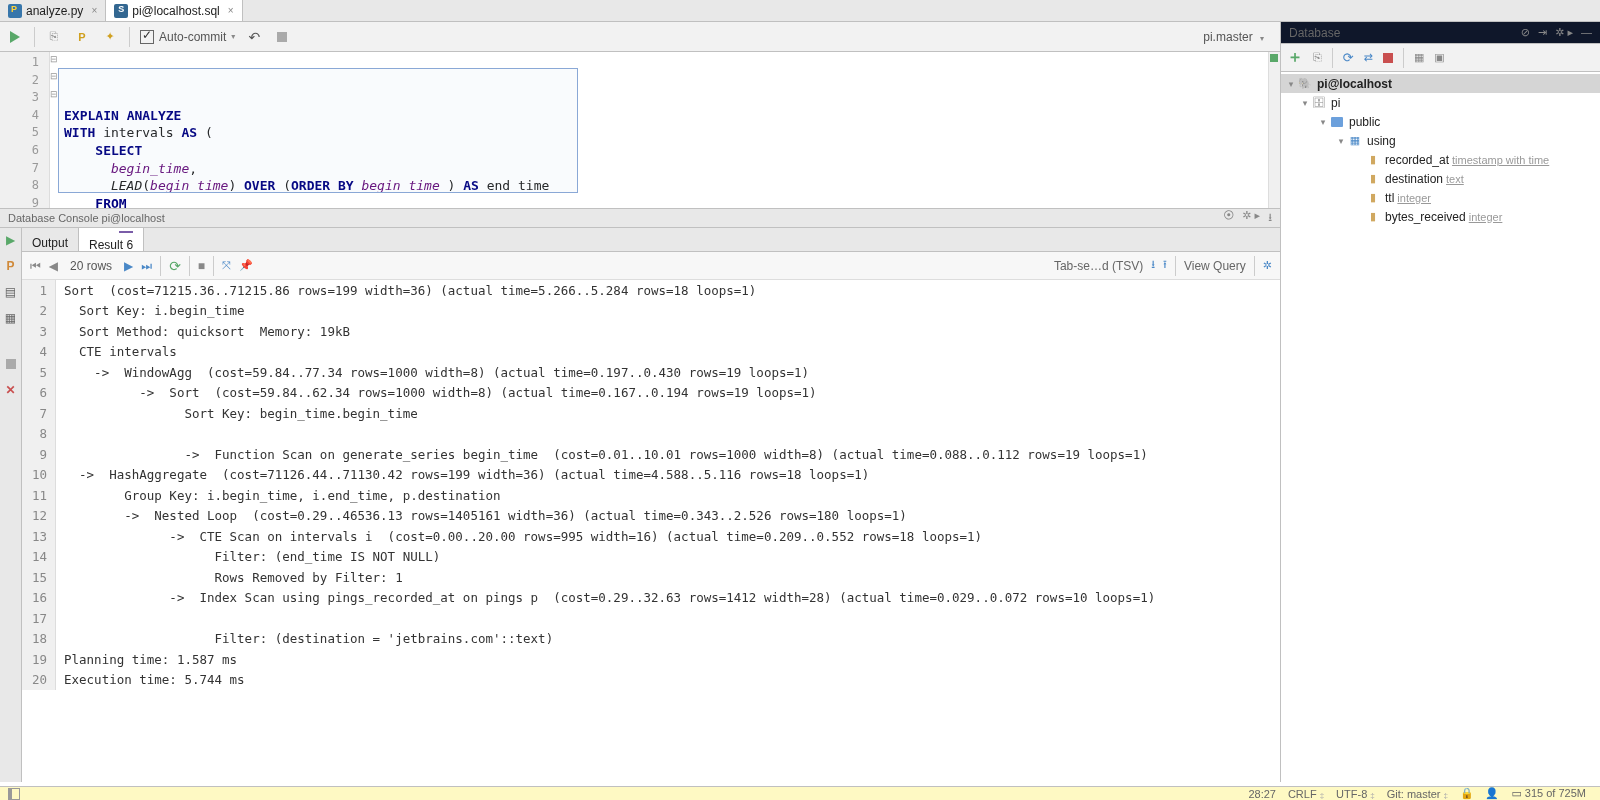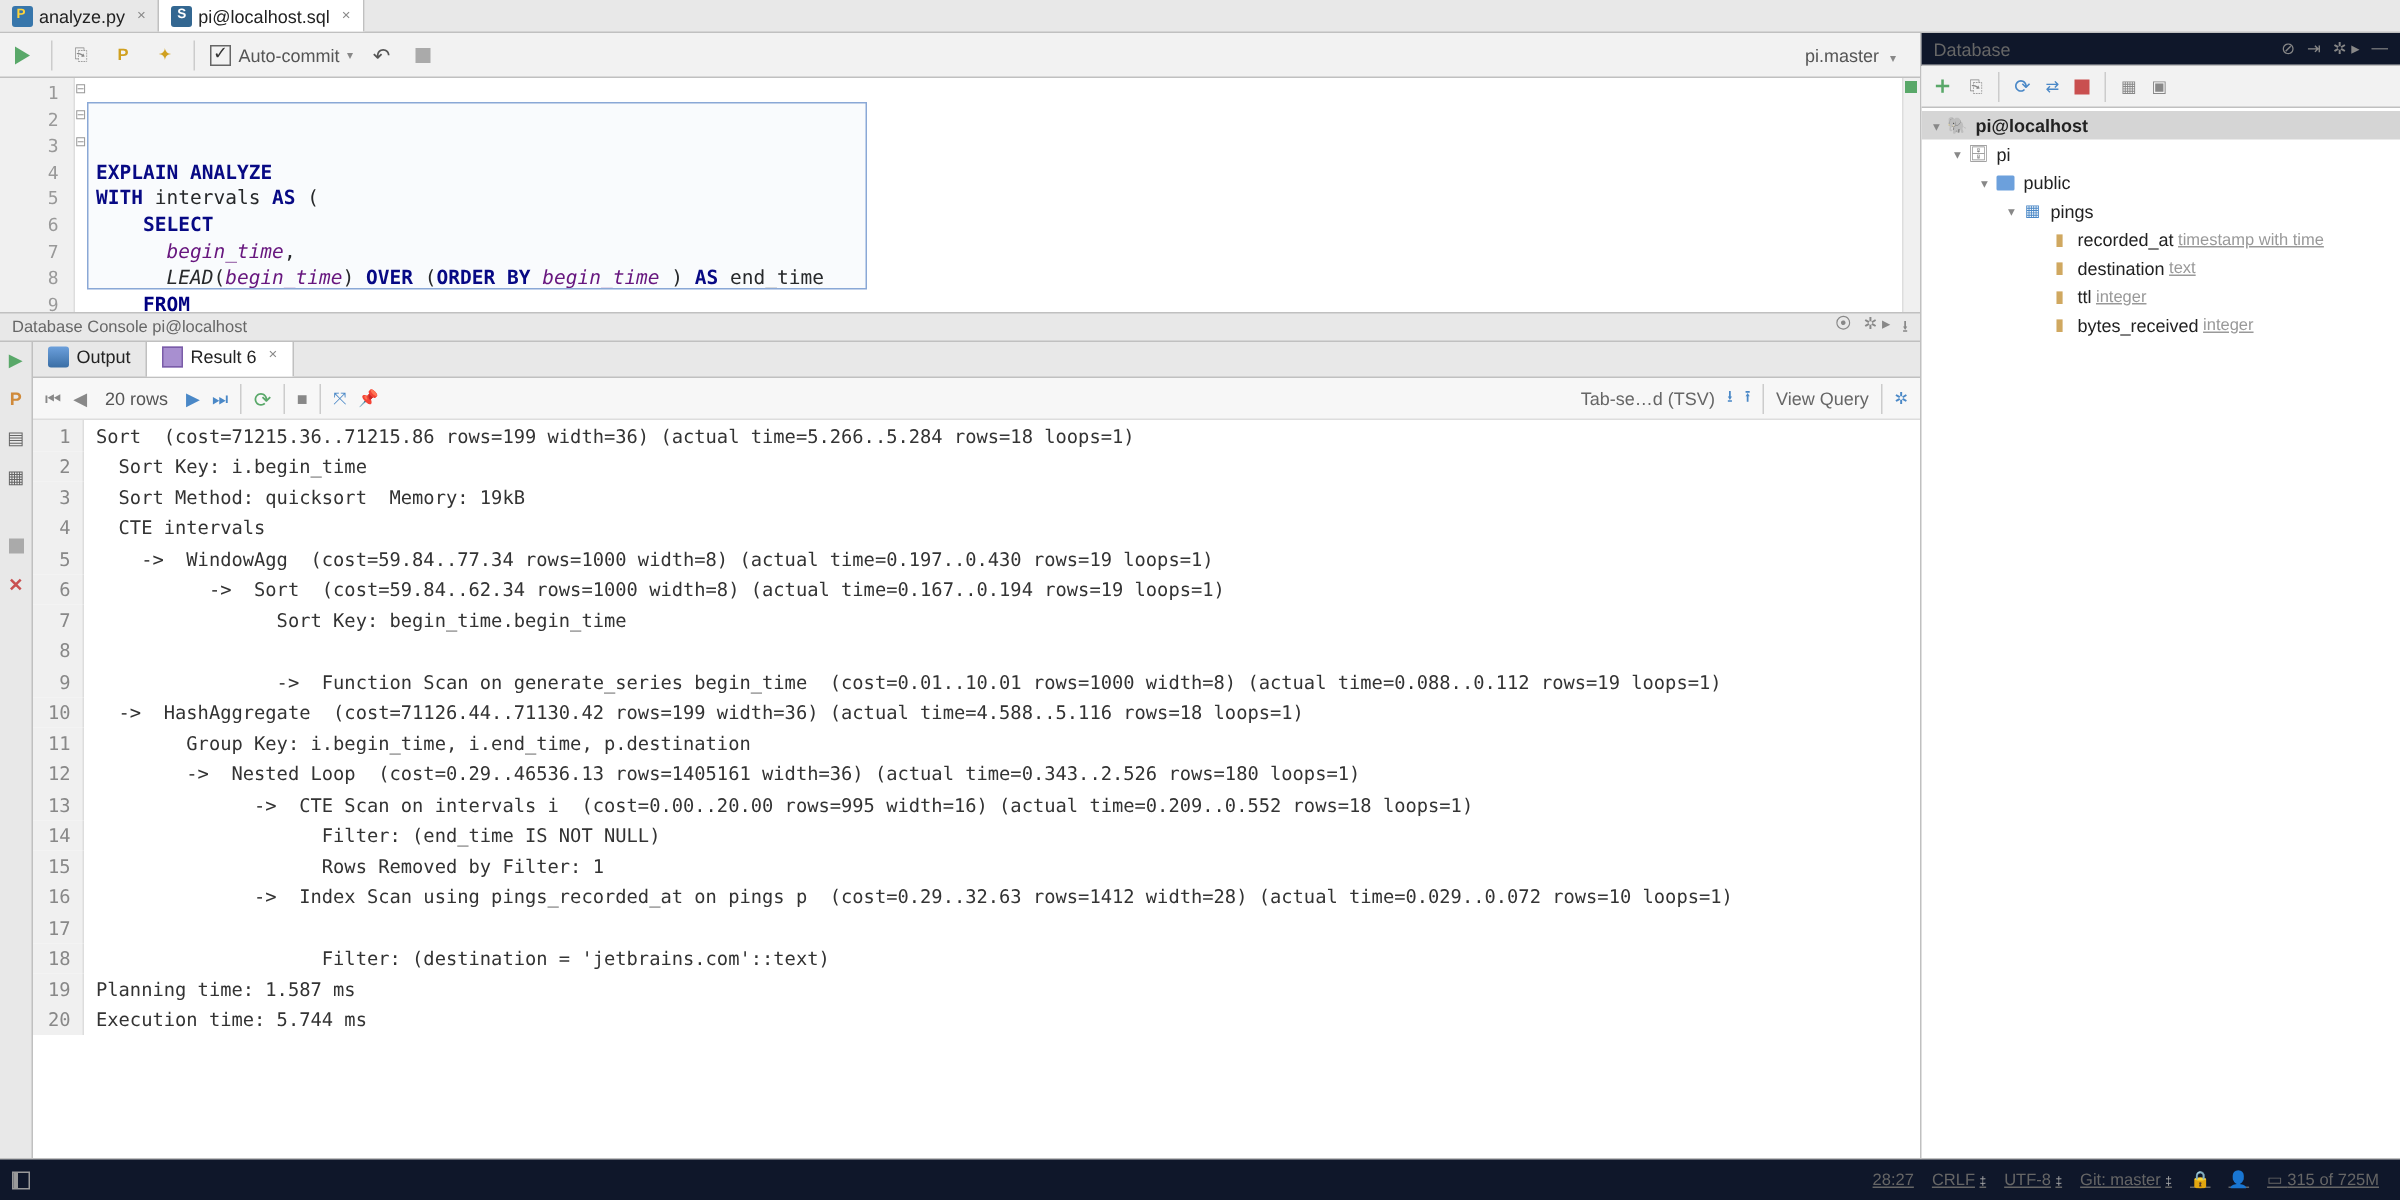--- a/index.html
+++ b/index.html
@@ -47,21 +47,21 @@
   .sidebar-strip { width: 22px; background: #e8e8e8; border-right: 1px solid #c0c0c0; display: flex; flex-direction: column; align-items: center; padding-top: 4px; gap: 10px; }
   .strip-icon { width: 16px; height: 16px; display: flex; align-items: center; justify-content: center; color: #666; cursor: pointer; font-size: 12px; }
   .strip-icon.red { color: #c94f4f; font-weight: bold; }
   .strip-icon.orange { color: #d08a3a; }
   .strip-icon.green { color: #59a869; }
 
   .result-area { flex: 1; display: flex; background: #fff; min-height: 0; }
   .result-body { flex: 1; display: flex; flex-direction: column; min-width: 0; }
   
   .result-tabs { height: 24px; display: flex; border-bottom: 1px solid #c0c0c0; background: #e8e8e8; }
-  .rtab { padding: 3px 10px; display: flex; align-items: flex-start; gap: 5px; border-right: 1px solid #c0c0c0; cursor: pointer; }
+  .rtab { padding: 3px 10px; display: flex; align-items: flex-end; gap: 5px; border-right: 1px solid #c0c0c0; cursor: pointer; flex-direction: column; }
   .rtab.active { background: #fff; }
   .rtab-icon { width: 14px; height: 14px; display: inline-block; }
   .rtab-icon.out { background: linear-gradient(#6ca0dc,#3a6ea5); border-radius: 2px; }
   .rtab-icon.grid { background: #a88fd0; border: 1px solid #7a5ca8; }
   
   .result-toolbar { height: 28px; display: flex; align-items: center; padding: 0 8px; gap: 8px; border-bottom: 1px solid #ddd; background: #f7f7f7; color: #555; }
   .nav-btn { color: #888; cursor: default; font-size: 12px; }
   .nav-btn.active { color: #4a88c7; cursor: pointer; }
   .rows-info { color: #555; padding: 0 4px; }
   .refresh-icon { color: #59a869; font-size: 14px; }
@@ -91,21 +91,21 @@
   .tree-row.sel { background: #d5d5d5; }
   .tw { width: 12px; text-align: center; color: #888; font-size: 9px; }
   .tree-icon { width: 16px; height: 14px; display: inline-flex; align-items: center; justify-content: center; margin-right: 4px; font-size: 11px; }
   .ds-icon { color: #336791; font-weight: bold; }
   .db-icon { color: #888; }
   .schema-icon { width: 12px; height: 10px; background: #6ca0dc; border-radius: 1px; }
   .table-icon { color: #4a88c7; }
   .col-icon { color: #d0a860; }
   .type-text { color: #999; font-size: 11px; margin-left: 3px; text-decoration: underline; }
 
-  .status-bar { position: absolute; bottom: 0; left: 0; right: 0; height: 28px; background: #0f172a; border-top: 1px solid #c0c0c0; display: flex; align-items: center; padding: 0 8px; font-size: 11px; color: #666; text-decoration: underline; }
+  .status-bar { position: absolute; bottom: 0; left: 0; right: 0; height: 14px; background: #fef9c3; border-top: 1px solid #c0c0c0; display: flex; align-items: center; padding: 0 8px; font-size: 11px; color: #666; }
   .status-bar .spacer { flex: 1; }
   .status-item { padding: 0 6px; }
   .status-sep::after { content: "‡"; color: #aaa; font-size: 8px; margin-left: 3px; }
   .sb-left-icon { width: 12px; height: 12px; border: 1px solid #999; display: inline-block; position: relative; }
   .sb-left-icon::after { content: ""; position: absolute; left: 0; top: 0; width: 3px; height: 100%; background: #999; }
   
   .editor-right-strip { position: absolute; right: 0; top: 0; width: 12px; height: 100%; background: #f0f0f0; border-left: 1px solid #ddd; }
   .marker-green { position: absolute; top: 2px; right: 2px; width: 8px; height: 8px; background: #59a869; }
   .small-ico { font-size: 11px; color: #888; cursor: pointer; }
 </style>
@@ -366,21 +366,21 @@
       <div class="tree-row" style="padding-left:36px">
         <span class="tw">▾</span>
         <span class="tree-icon">
             <span class="schema-icon"></span>
           </span>
         <span>public</span>
       </div>
       <div class="tree-row" style="padding-left:54px">
         <span class="tw">▾</span>
         <span class="tree-icon table-icon">▦</span>
-        <span>pings</span>
+        <span>using</span>
       </div>
       <div id="tree-columns">
           <div class="tree-row" style="padding-left:84px">
      <span class="tree-icon col-icon">▮</span>
      <span>recorded_at</span>
      <span class="type-text">timestamp with time</span>
    </div>
           <div class="tree-row" style="padding-left:84px">
      <span class="tree-icon col-icon">▮</span>
      <span>destination</span>

